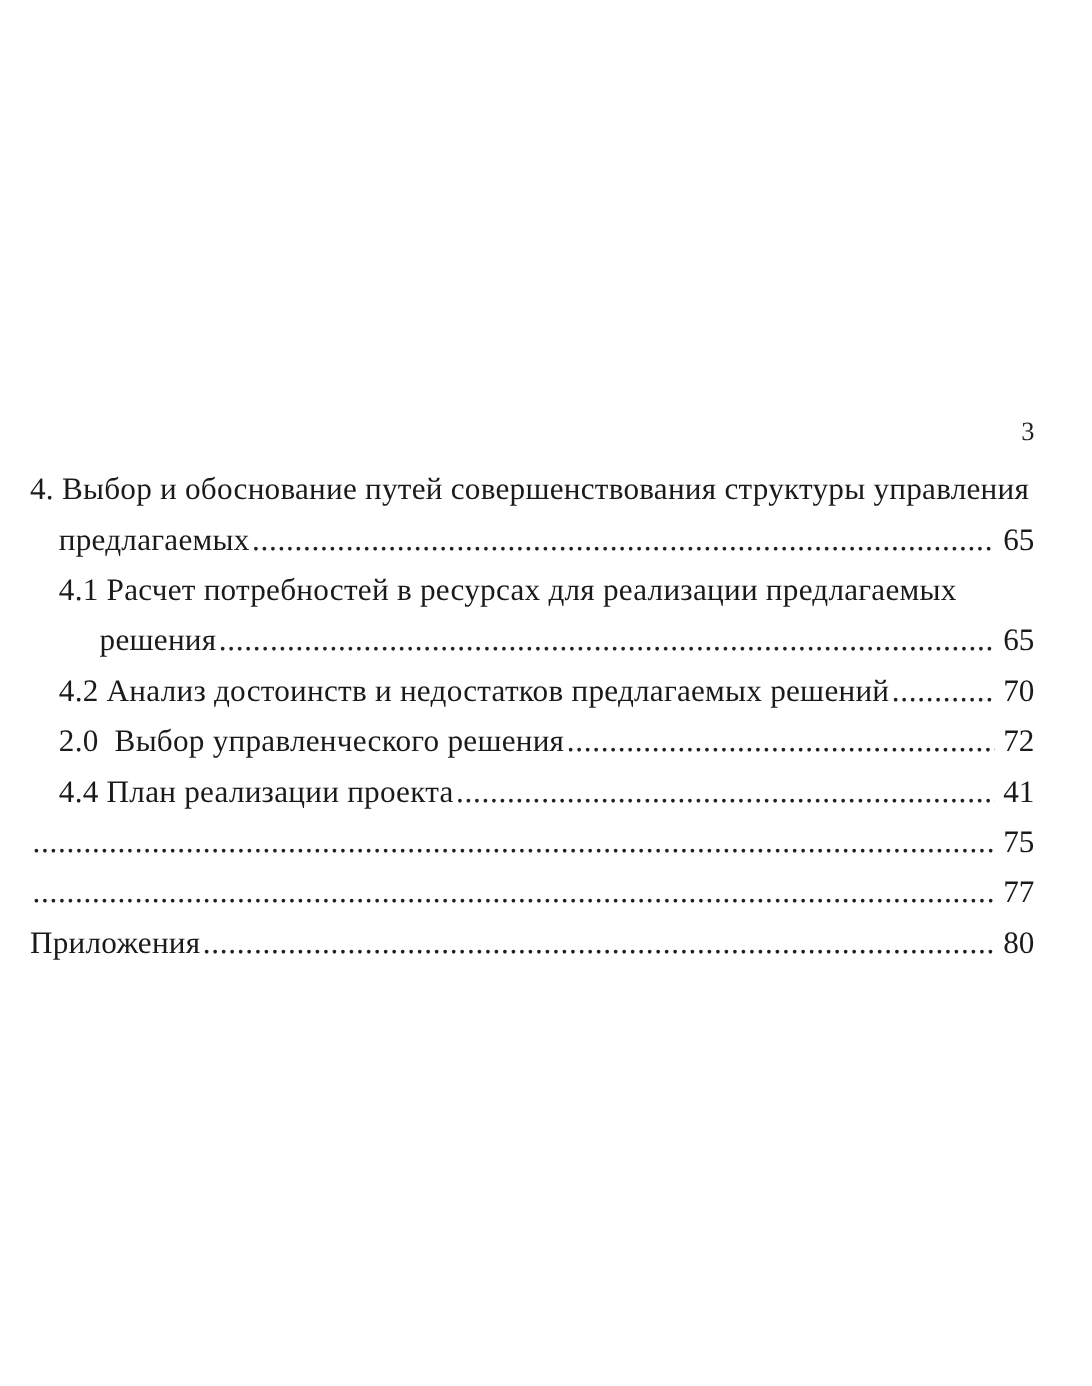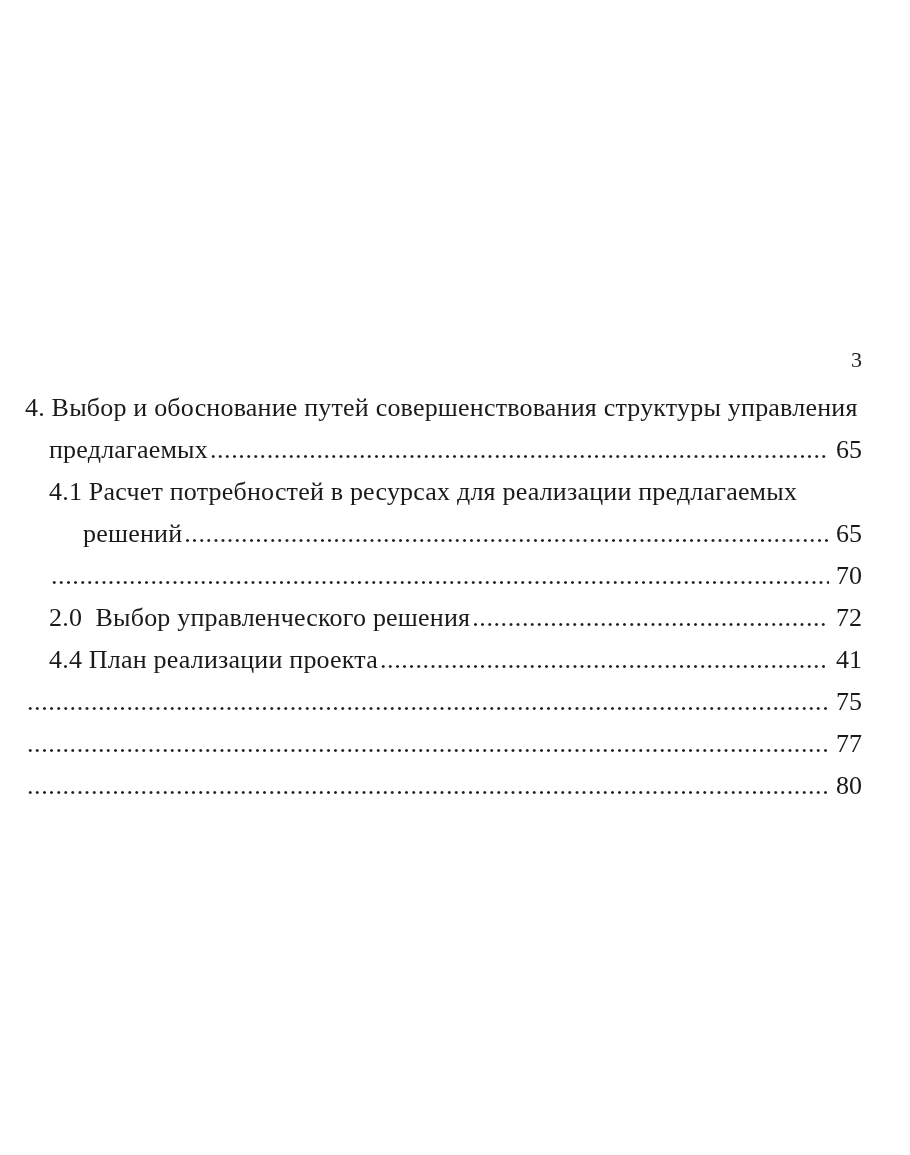--- a/index.html
+++ b/index.html
@@ -81,26 +81,27 @@
     <span class="toc-page">65</span>
   </div>
 
   <div class="toc-row ind-1">
     <span class="toc-text">4.1 Расчет потребностей в ресурсах для реализации предлагаемых</span>
     <span class="toc-leader hidden"></span>
     <span class="toc-page"></span>
   </div>
 
   <div class="toc-row ind-2">
-    <span class="toc-text">решений</span>
+    <span class="toc-text">решения</span>
     <span class="toc-leader">............................................................................................................................................................................................................................</span>
     <span class="toc-page">65</span>
   </div>
 
   <div class="toc-row ind-1">
+    <span class="toc-text">4.2 Анализ достоинств и недостатков предлагаемых решений</span>
     <span class="toc-leader">............................................................................................................................................................................................................................</span>
     <span class="toc-page">70</span>
   </div>
 
   <div class="toc-row ind-1">
     <span class="toc-text">2.0  Выбор управленческого решения</span>
     <span class="toc-leader">............................................................................................................................................................................................................................</span>
     <span class="toc-page">72</span>
   </div>
 
@@ -114,17 +115,18 @@
     <span class="toc-leader">............................................................................................................................................................................................................................</span>
     <span class="toc-page">75</span>
   </div>
 
   <div class="toc-row ind-0">
     <span class="toc-leader">............................................................................................................................................................................................................................</span>
     <span class="toc-page">77</span>
   </div>
 
   <div class="toc-row ind-0">
+    <span class="toc-text">Приложения</span>
     <span class="toc-leader">............................................................................................................................................................................................................................</span>
     <span class="toc-page">80</span>
   </div>
 </div>
 </div>
 
 </body></html>

